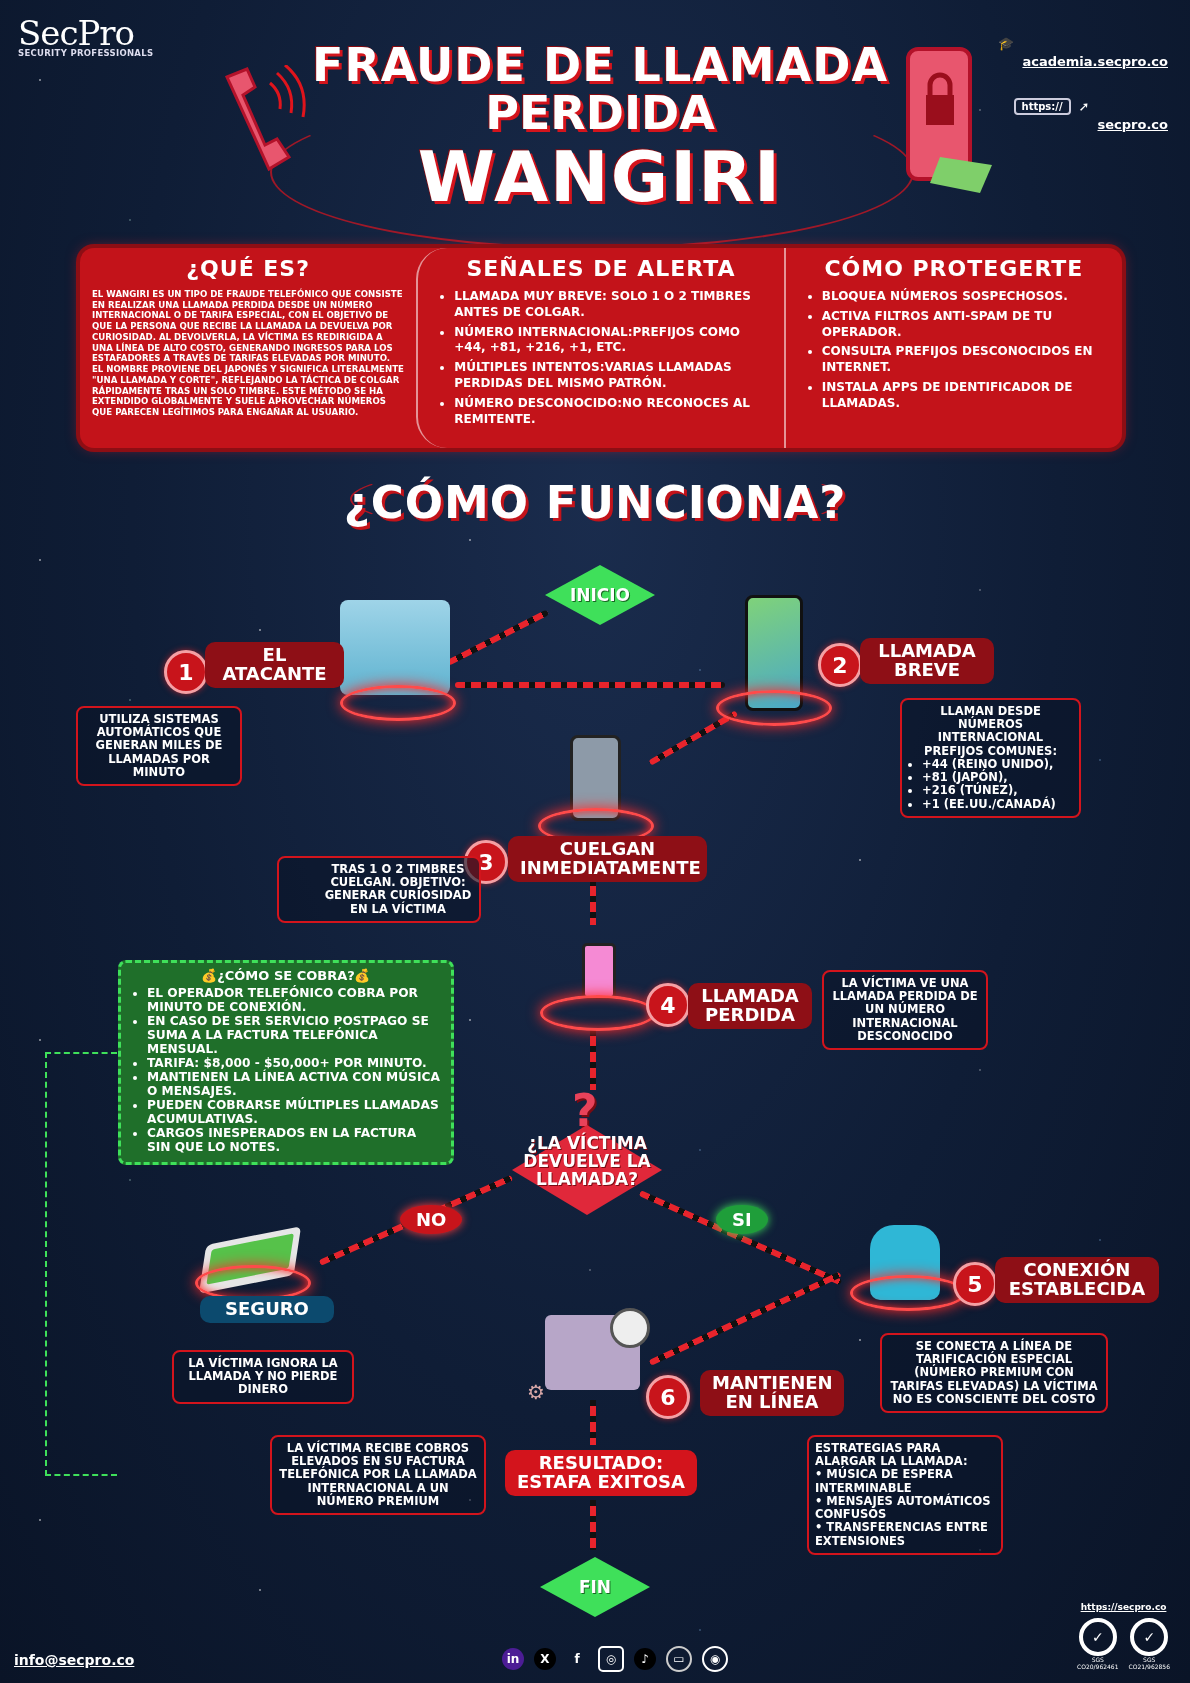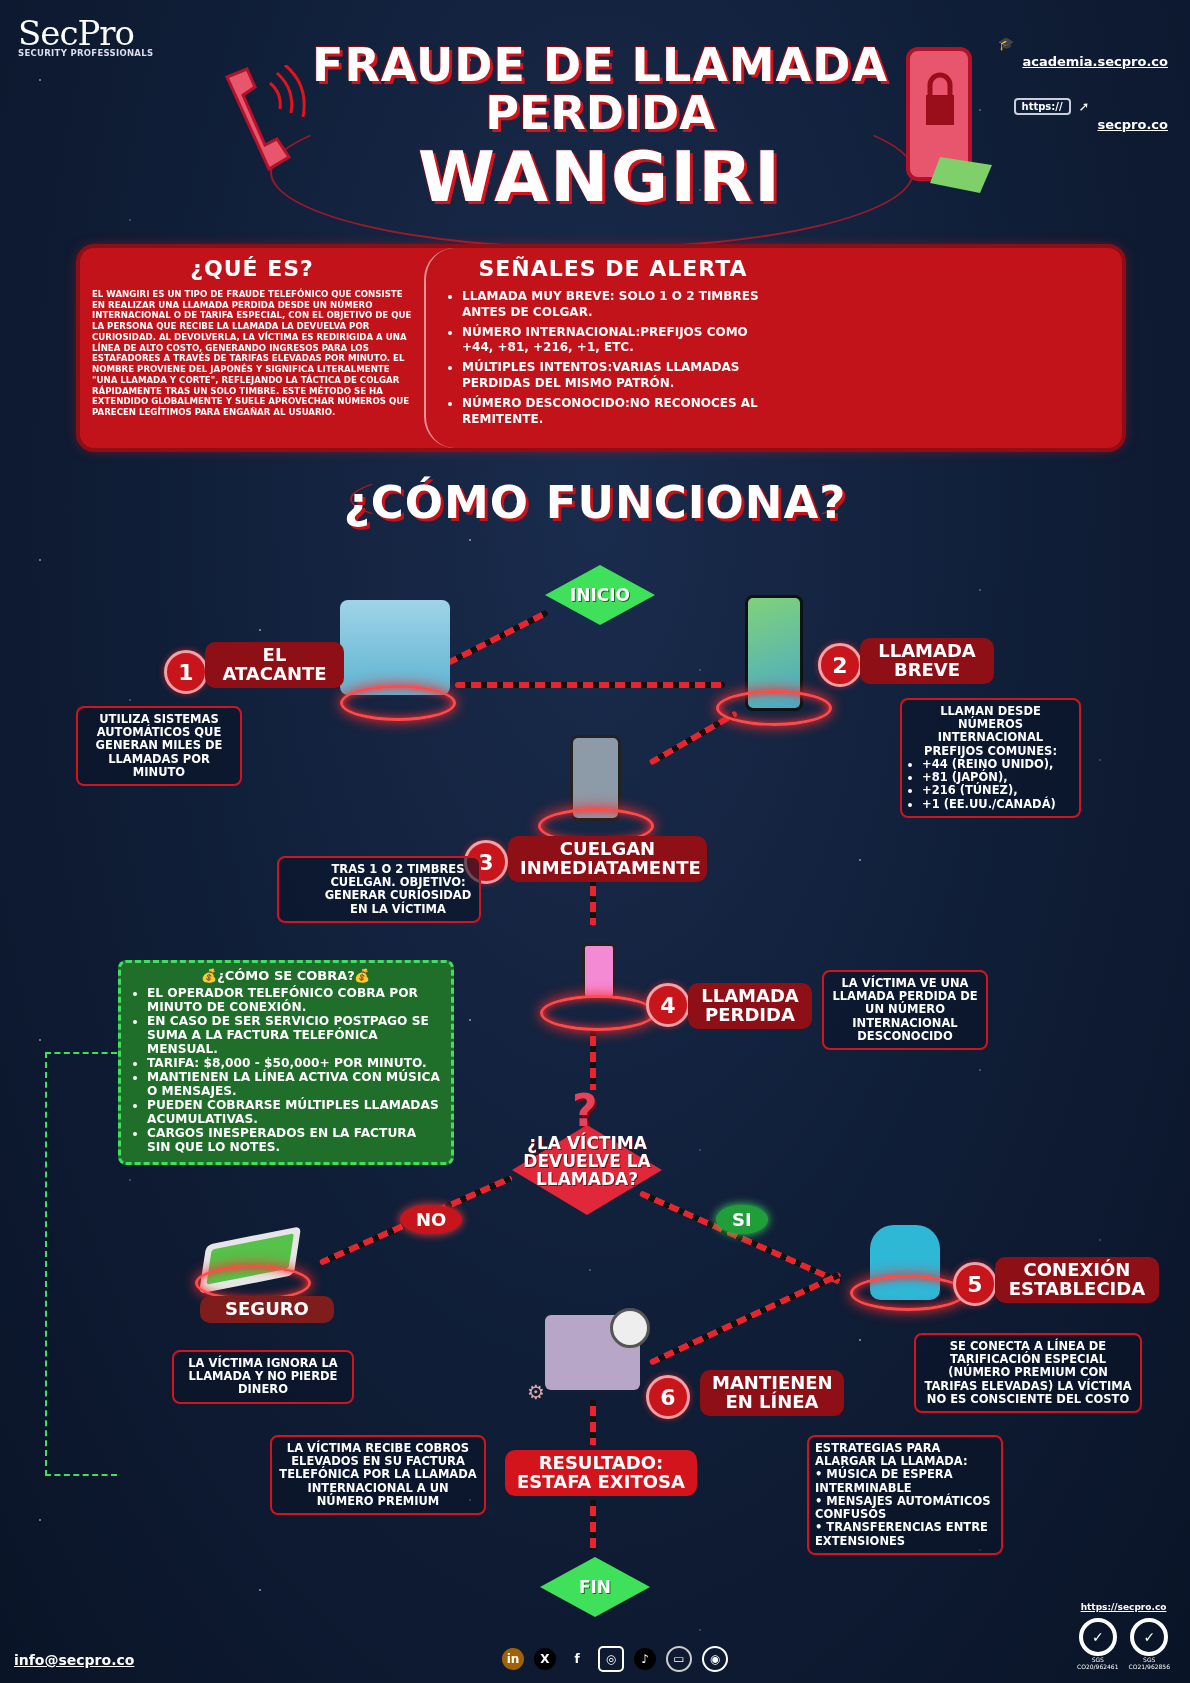--- a/index.html
+++ b/index.html
@@ -135,20 +135,29 @@
   </div>
   <div class="col col2">
     <h2>SEÑALES DE ALERTA</h2>
     <ul>
       <li>LLAMADA MUY BREVE: SOLO 1 O 2 TIMBRES ANTES DE COLGAR.</li>
       <li>NÚMERO INTERNACIONAL:PREFIJOS COMO +44, +81, +216, +1, ETC.</li>
       <li>MÚLTIPLES INTENTOS:VARIAS LLAMADAS PERDIDAS DEL MISMO PATRÓN.</li>
       <li>NÚMERO DESCONOCIDO:NO RECONOCES AL REMITENTE.</li>
     </ul>
   </div>
+  <div class="col col3">
+    <h2>CÓMO PROTEGERTE</h2>
+    <ul>
+      <li>BLOQUEA NÚMEROS SOSPECHOSOS.</li>
+      <li>ACTIVA FILTROS ANTI-SPAM DE TU OPERADOR.</li>
+      <li>CONSULTA PREFIJOS DESCONOCIDOS EN INTERNET.</li>
+      <li>INSTALA APPS DE IDENTIFICADOR DE LLAMADAS.</li>
+    </ul>
+  </div>
 </div>
 
 <div class="abs how-arc"></div>
 <div class="abs how">¿CÓMO FUNCIONA?</div>
 
 <div class="abs diamond" style="left:545px;top:565px;">INICIO</div>
 
 <div class="line" style="left:448px;top:660px;width:112px;transform:rotate(-27deg);"></div>
 <div class="line" style="left:455px;top:682px;width:270px;"></div>
 <div class="line" style="left:650px;top:760px;width:100px;transform:rotate(-30deg);"></div>
@@ -209,49 +218,49 @@
 <div class="abs decision"></div>
 <div class="abs decision-text">¿LA VÍCTIMA DEVUELVE LA LLAMADA?</div>
 
 <div class="abs pill" style="left:400px;top:1205px;background:#c8141b;box-shadow:0 0 10px #ff3a3a;">NO</div>
 <div class="abs pill" style="left:716px;top:1205px;background:#1f9e3a;box-shadow:0 0 10px #3fe05a;">SI</div>
 
 <div class="abs" style="left:205px;top:1235px;width:90px;height:50px;background:#e6e6e6;border-radius:6px;transform:skewX(-20deg) rotate(-12deg);">
   <div style="margin:6px;height:36px;background:#56c24a;border-radius:3px;"></div>
 </div>
 <div class="glow" style="left:195px;top:1265px;"></div>
-<div class="abs label" style="left:200px;top:1296px;width:110px;background:#7f1d1d;">SEGURO</div>
+<div class="abs label" style="left:200px;top:1296px;width:110px;background:#0c4a6e;">SEGURO</div>
 <div class="abs note" style="left:172px;top:1350px;width:166px;">LA VÍCTIMA IGNORA LA LLAMADA Y NO PIERDE DINERO</div>
 
 <div class="abs" style="left:870px;top:1225px;width:70px;height:75px;background:#2fb7d6;border-radius:24px 24px 10px 10px;"></div>
 <div class="glow" style="left:850px;top:1275px;"></div>
 <div class="abs badge" style="left:953px;top:1262px;">5</div>
 <div class="abs label" style="left:995px;top:1257px;width:140px;">CONEXIÓN ESTABLECIDA</div>
-<div class="abs note" style="left:914px;top:1333px;width:212px;">SE CONECTA A LÍNEA DE TARIFICACIÓN ESPECIAL (NÚMERO PREMIUM CON TARIFAS ELEVADAS) LA VÍCTIMA NO ES CONSCIENTE DEL COSTO</div>
+<div class="abs note" style="left:880px;top:1333px;width:212px;">SE CONECTA A LÍNEA DE TARIFICACIÓN ESPECIAL (NÚMERO PREMIUM CON TARIFAS ELEVADAS) LA VÍCTIMA NO ES CONSCIENTE DEL COSTO</div>
 
 <div class="abs" style="left:545px;top:1315px;width:95px;height:75px;background:#b7a6c8;border-radius:6px;"></div>
 <div class="abs" style="left:610px;top:1308px;width:34px;height:34px;border-radius:50%;background:#eee;border:3px solid #555;"></div>
 <div class="abs" style="left:527px;top:1380px;color:#d9a8a8;font-size:20px;">⚙</div>
 <div class="abs badge" style="left:646px;top:1375px;">6</div>
 <div class="abs label" style="left:688px;top:1370px;width:120px;margin-left:12px;">MANTIENEN EN LÍNEA</div>
 <div class="abs note left" style="left:807px;top:1435px;width:180px;">
   <div>ESTRATEGIAS PARA ALARGAR LA LLAMADA:</div>
   <div>• MÚSICA DE ESPERA INTERMINABLE</div>
   <div>• MENSAJES AUTOMÁTICOS CONFUSOS</div>
   <div>• TRANSFERENCIAS ENTRE EXTENSIONES</div>
 </div>
 
 <div class="abs result">RESULTADO: ESTAFA EXITOSA</div>
 <div class="abs note" style="left:270px;top:1435px;width:200px;">LA VÍCTIMA RECIBE COBROS ELEVADOS EN SU FACTURA TELEFÓNICA POR LA LLAMADA INTERNACIONAL A UN NÚMERO PREMIUM</div>
 
 <div class="abs diamond" style="left:540px;top:1557px;">FIN</div>
 
 <a class="abs footer-mail">info@secpro.co</a>
 <div class="abs social">
-  <span style="background:#a16207;">in</span>
+  <span style="background:#4c1d95;">in</span>
   <span style="background:#000;">X</span>
   <span>f</span>
   <span style="border:2px solid #fff;border-radius:5px;">◎</span>
   <span style="background:#000;">♪</span>
   <span style="border:2px solid #ccc;">▭</span>
   <span style="border:2px solid #fff;">◉</span>
 </div>
 <div class="abs certs">
   <div class="url">https://secpro.co</div>
   <div class="row">

